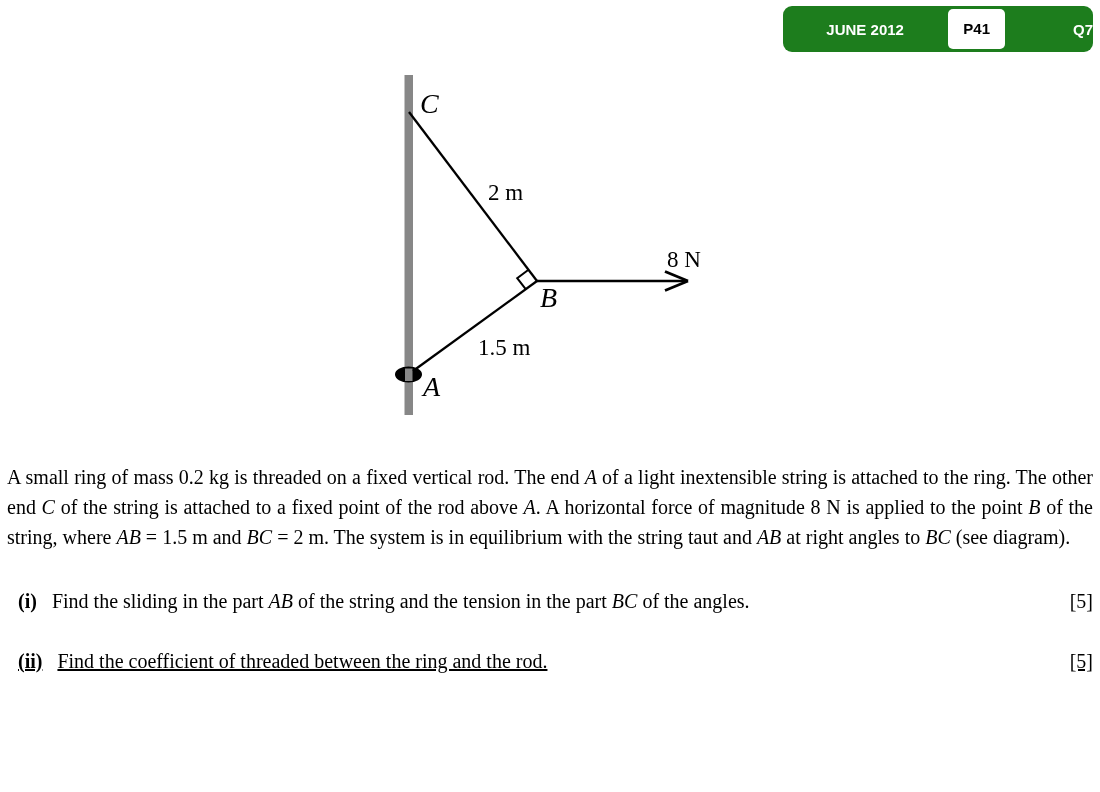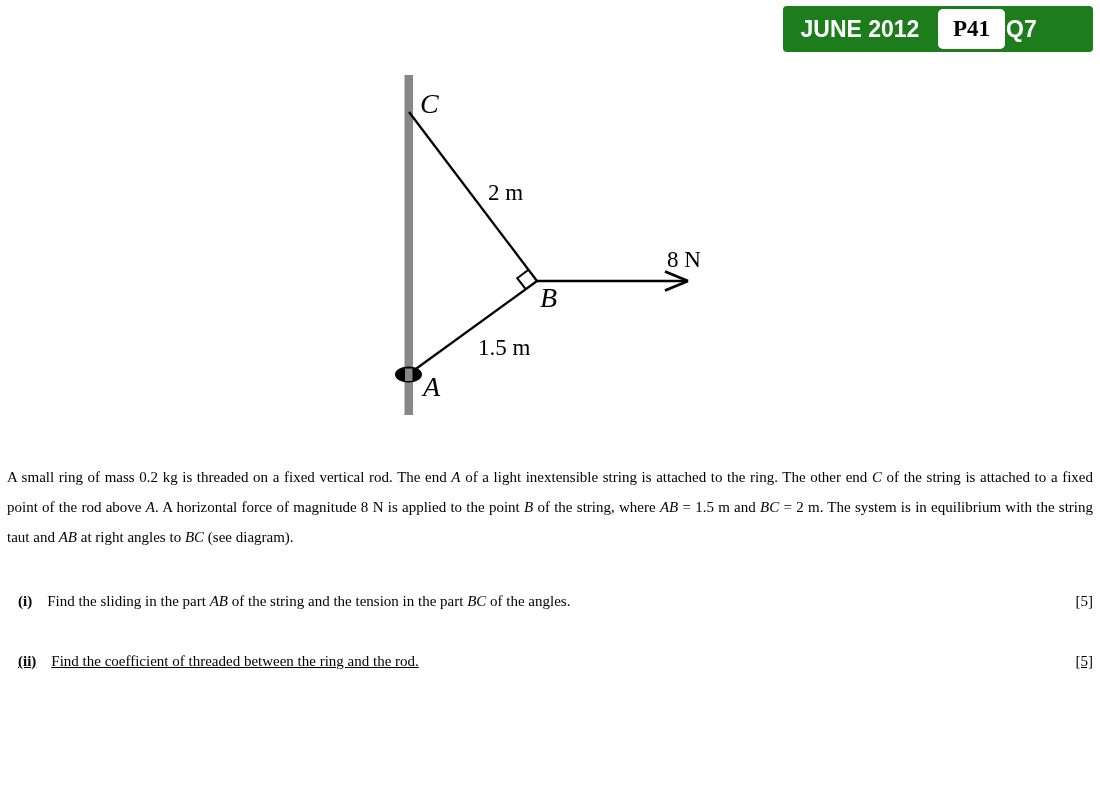--- a/index.html
+++ b/index.html
@@ -11,48 +11,48 @@
     font-family: "Liberation Serif", serif;
     color: #000;
   }
   .page { position: absolute; inset: 0; }
 
   
   .badge {
     position: absolute; left: 783px; top: 6px;
     width: 310px; height: 46px;
     background: #1d7d1d;
-    border-radius: 4px;
+    border-radius: 9px;
     display: flex; align-items: center;
     font-family: "Liberation Sans", sans-serif;
-    font-weight: 700; font-size: 23px; color: #fff;
+    font-weight: 700; font-size: 15px; color: #fff;
     box-sizing: border-box;
   }
   .badge-session { flex: 1; text-align: center; }
   .badge-paper {
     background: #fff; color: #000;
     border-radius: 5px;
     height: 40px; line-height: 40px;
-    padding: 0 15px; margin: 0 1px; font-family: Liberation Serif, serif;
+    padding: 0 15px; margin: 0 1px;
   }
-  .badge-question { width: 87px; text-align: left; }
+  .badge-question { width: 87px; text-align: right; }
 
   
   .diagram-svg { position: absolute; left: 0; top: 0; pointer-events: none; }
   .diagram-svg text {
     font-family: "Liberation Serif", serif;
     fill: #000;
   }
   .pt-label { font-size: 28px; font-style: italic; }
   .len-label { font-size: 23px; }
 
   
   .text-block {
     position: absolute; left: 7px; right: 7px; top: 462px;
-    font-size: 15px; line-height: 30px;
+    font-size: 20px; line-height: 30px;
   }
   .intro { text-align: justify; margin: 0; }
   .part-row { display: flex; align-items: flex-start; margin-top: 34px; }
   .part-row.second { margin-top: 30px; text-decoration: underline; }
   .part-label { font-weight: bold; padding-left: 11px; flex: 0 0 auto; }
   .part-text { padding-left: 15px; }
   .part-marks { margin-left: auto; padding-left: 24px; flex: 0 0 auto; }
   .note { margin: 29px 0 0 0; }
 </style>
 </head>

